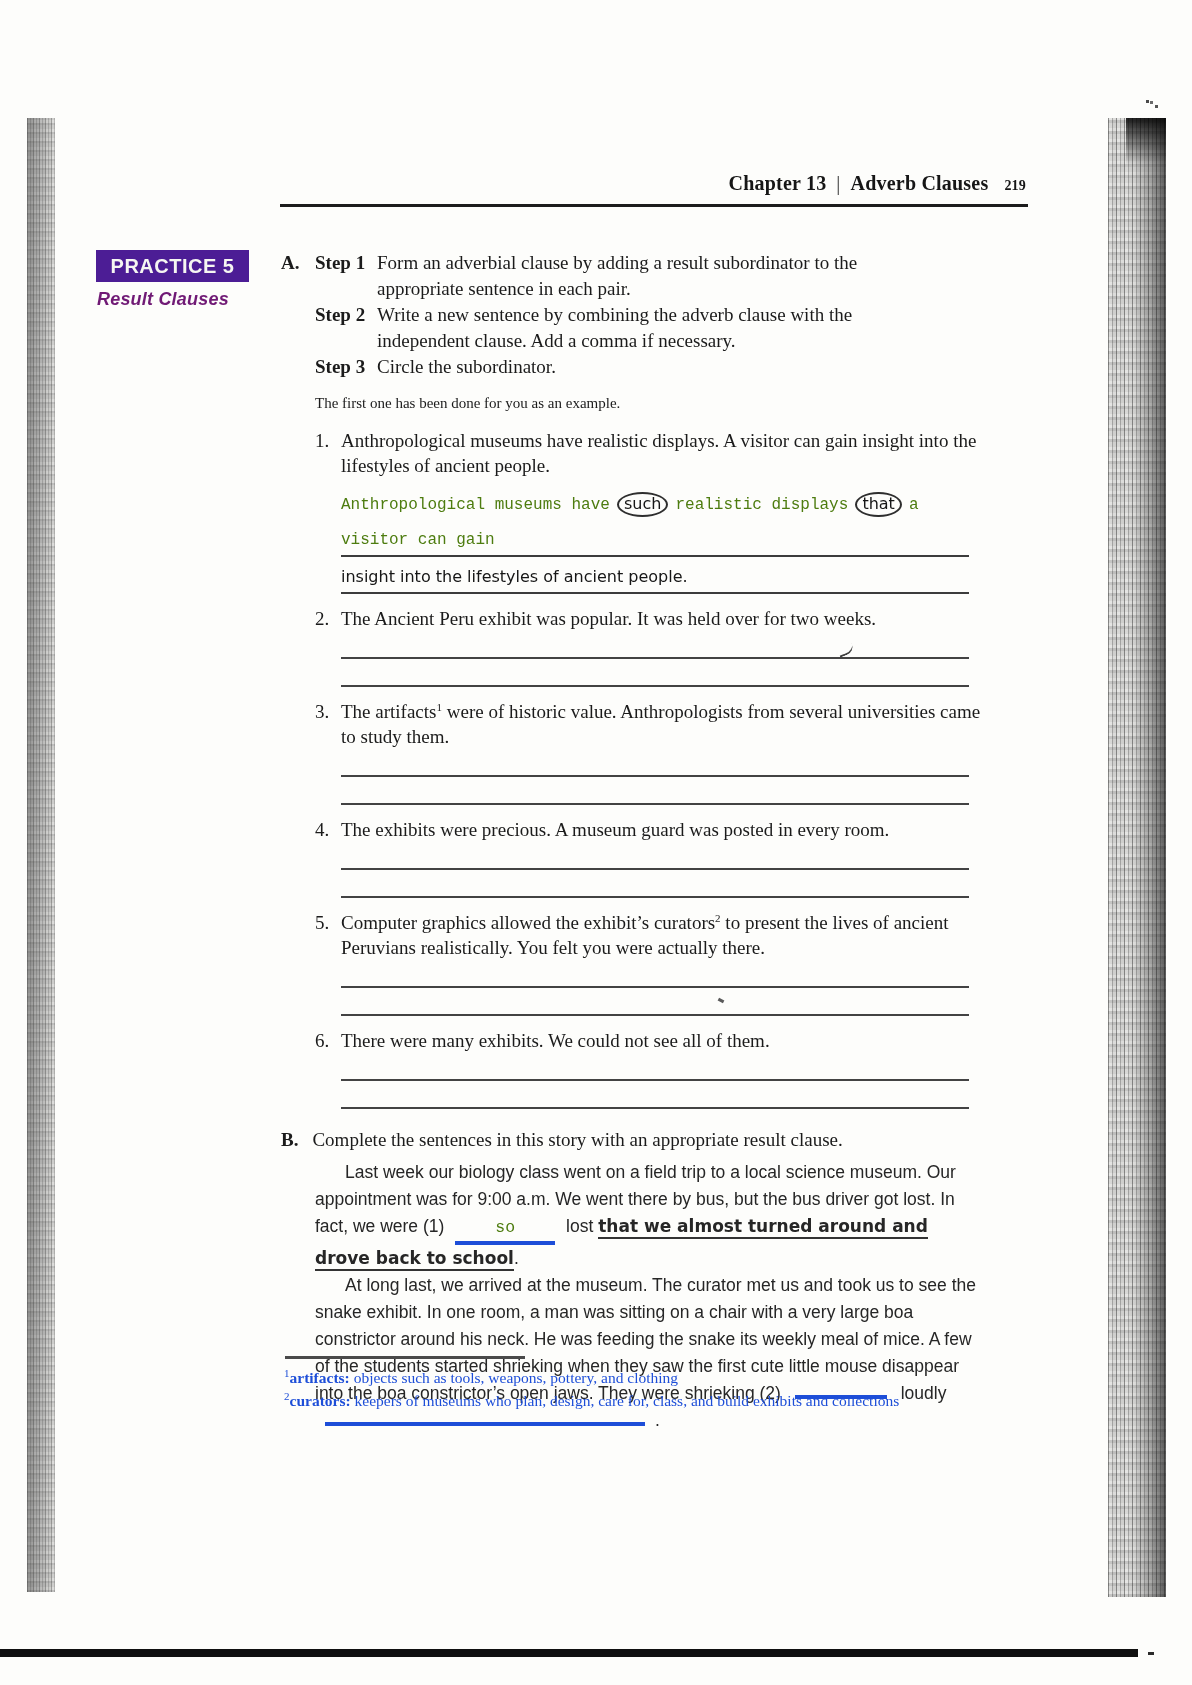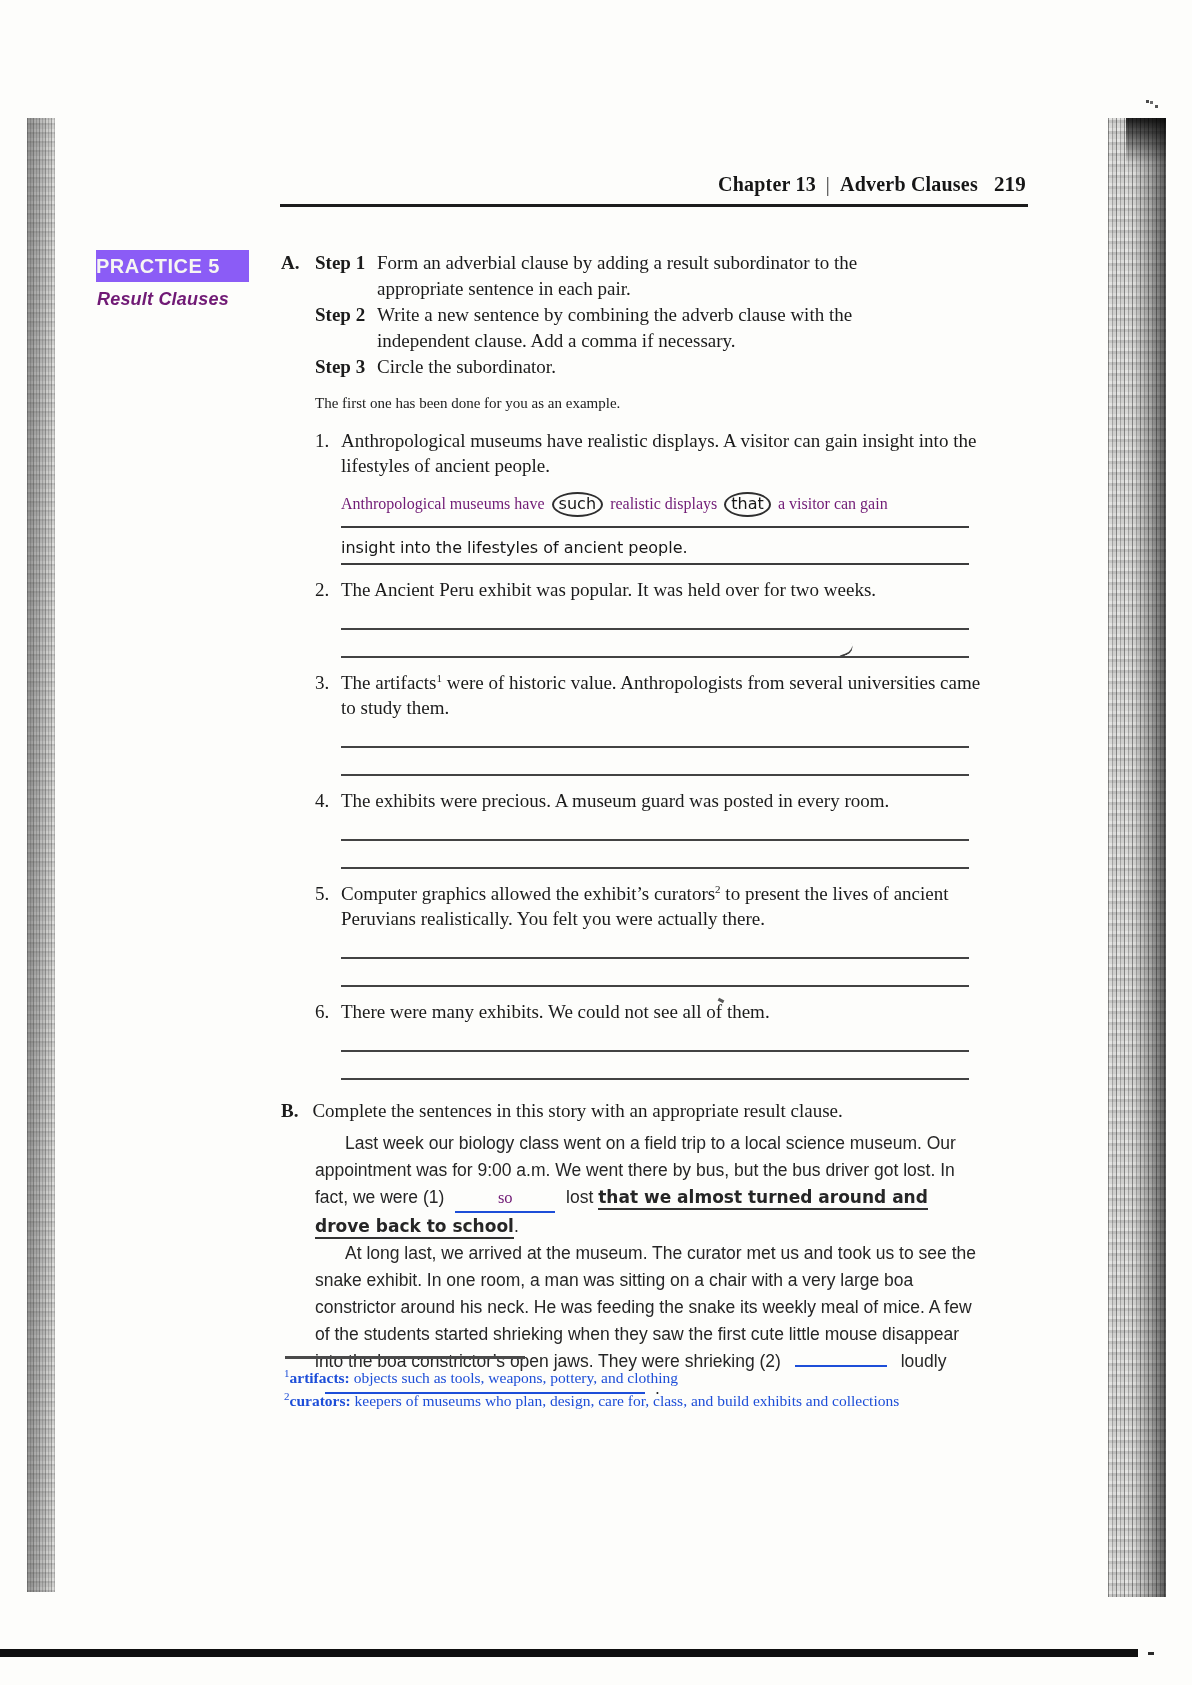--- a/index.html
+++ b/index.html
@@ -24,51 +24,51 @@
   .corner-dots{position:absolute;left:1146px;top:100px;width:3px;height:3px;background:#4a4a4a;
       box-shadow:9px 5px 0 #555, 4px 1px 0 #6a6a6a;}
   .pen-mark{position:absolute;left:838px;top:646px;width:16px;height:7px;border-bottom:2px solid #3f3f3f;
       border-radius:0 0 10px 2px;transform:rotate(-22deg);}
   .smudge{position:absolute;left:718px;top:999px;width:6px;height:3px;background:#5a5a5a;transform:rotate(28deg);}
 
   
   .header{position:absolute;left:280px;top:172px;width:746px;text-align:right;
       font-weight:bold;font-size:20px;letter-spacing:.2px;color:#161616;}
   .hdr-sep{font-weight:normal;color:#333;margin:0 10px;}
-  .hdr-page{font-size:21px;margin-left:16px;}
+  .hdr-page{font-size:14px;margin-left:16px;}
   .header-rule{position:absolute;left:280px;top:204px;width:748px;height:3px;background:#1c1c1c;}
 
   
-  .practice-box{position:absolute;left:96px;top:250px;width:153px;height:32px;background:#8b5cf6;
-      color:#f6f6f2;font:bold 20px/32px "Liberation Sans",sans-serif;letter-spacing:.5px;}
+  .practice-box{position:absolute;left:96px;top:250px;width:153px;height:32px;background:#4c1d95;
+      color:#f6f6f2;font:bold 20px/32px "Liberation Sans",sans-serif;text-align:center;letter-spacing:.5px;}
   .practice-sub{position:absolute;left:97px;top:289px;font:italic bold 18px "Liberation Sans",sans-serif;color:#701a75;letter-spacing:.2px;}
 
   
   .content{position:absolute;left:281px;top:250px;width:707px;}
   .steps-grid{display:grid;grid-template-columns:34px 62px 540px;font-size:19px;line-height:26px;}
   .sec-label,.step-label{font-weight:bold;}
   .example-note{margin:10px 0 0 34px;font-size:15px;line-height:26px;}
 
   .items{margin-left:34px;}
   .item{position:relative;padding-left:26px;margin-top:12px;font-size:19px;line-height:25px;width:650px;}
   .item-num{position:absolute;left:0;top:0;}
   sup.fn{font-size:11px;vertical-align:super;line-height:0;}
 
-  .hw{font-family:Liberation Serif, serif;color:#701a75;}
+  .hw{font-family:Liberation Mono, monospace;color:#4d7c0f;}
   .hw-line{margin-top:6px;line-height:28px;border-bottom:2px solid #3c3c3c;padding-bottom:1px;width:628px;
       font-family:"DejaVu Sans",sans-serif;font-size:16px;color:#161616;}
   .circled{display:inline-block;border:2px solid #2e2e2e;border-radius:50%;padding:0 5px 1px;margin:8px 2px;line-height:20px;}
   .blank-line{height:0;border-bottom:2px solid #434343;margin-top:26px;width:628px;}
 
   .sec-b{margin-top:20px;font-size:19px;}
   .b-label{font-weight:bold;margin-right:14px;}
   .story{margin:8px 0 0 34px;width:662px;font-family:"Liberation Sans",sans-serif;
       font-size:17.5px;line-height:27px;color:#262626;}
   .story p{margin:0;text-indent:30px;}
-  .inline-blank{display:inline-block;border-bottom:2px solid #1d4ed8;height:15px;vertical-align:baseline;text-indent:0;}
+  .inline-blank{display:inline-block;border-bottom:4px solid #1d4ed8;height:15px;vertical-align:baseline;text-indent:0;}
   .blank-so{width:100px;text-align:center;height:auto;margin:0 6px;}
   .blank-so .hw{font-size:16.5px;}
   .hw-underline{font-family:"DejaVu Sans",sans-serif;font-weight:bold;font-size:17px;
       border-bottom:2px solid #333;padding-bottom:1px;}
   .blank-2{width:92px;margin:0 9px;}
   .blank-long{width:320px;margin:0 10px;}
 
   .foot-rule{position:absolute;left:285px;top:1356px;width:240px;height:2.5px;background:#4a4a4a;}
   .footnotes{position:absolute;left:284px;top:1366px;width:730px;font-size:15.5px;line-height:23px;color:#1d4ed8;}
   .footnotes b{font-weight:bold;}

